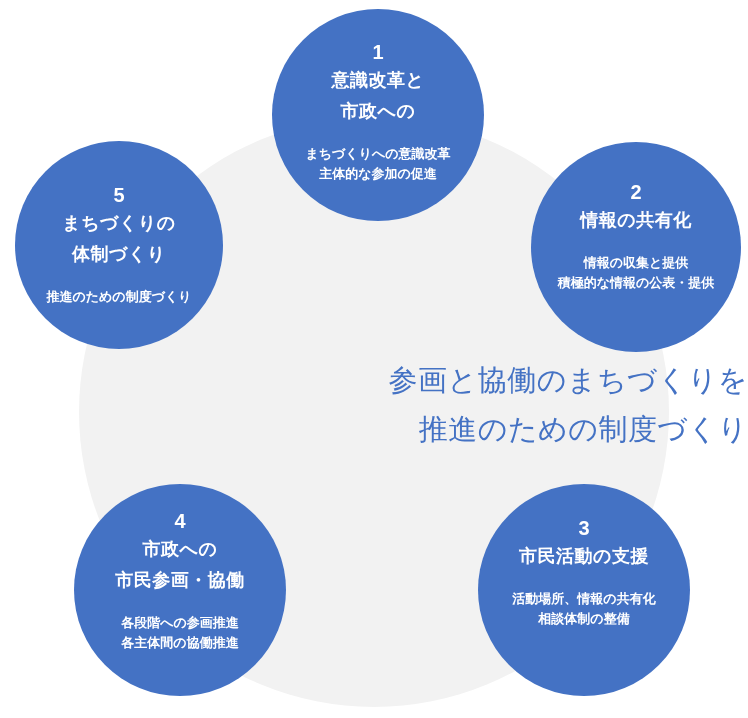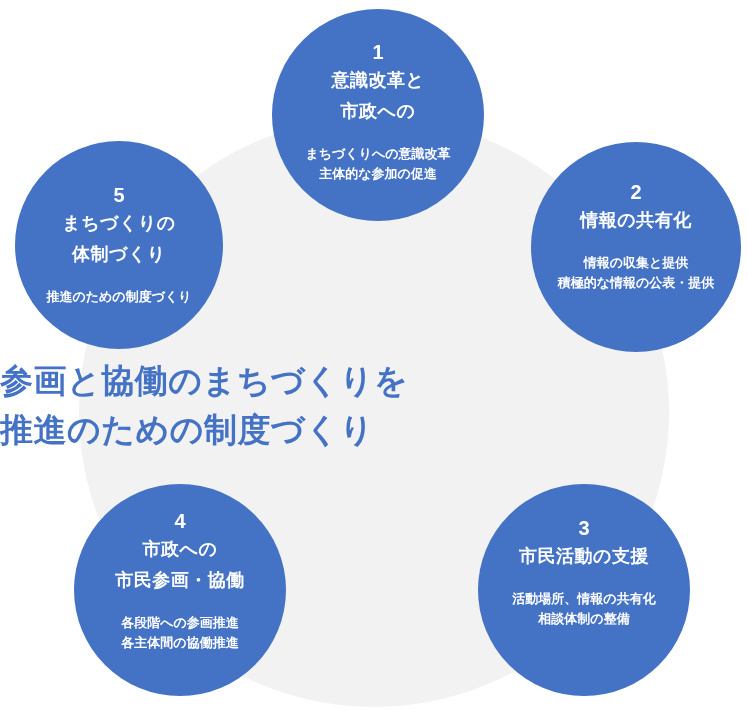--- a/index.html
+++ b/index.html
@@ -21,24 +21,24 @@
   .gray-circle{
     position:absolute;
     left:79px;top:117px;
     width:590px;height:590px;
     border-radius:50%;
     background:var(--gray);
   }
   .center-title{
     position:absolute;
     left:0;right:0;top:356px;
-    text-align:left;
+    text-align:right;
     color:var(--title-blue);
-    font-size:33px;
-    font-weight:700;
+    font-size:29px;
+    font-weight:400;
     line-height:49px;
     letter-spacing:0.5px;
   }
   .circle{
     position:absolute;
     border-radius:50%;
     background:var(--blue);
     color:var(--circle-text);
     display:flex;
     flex-direction:column;

